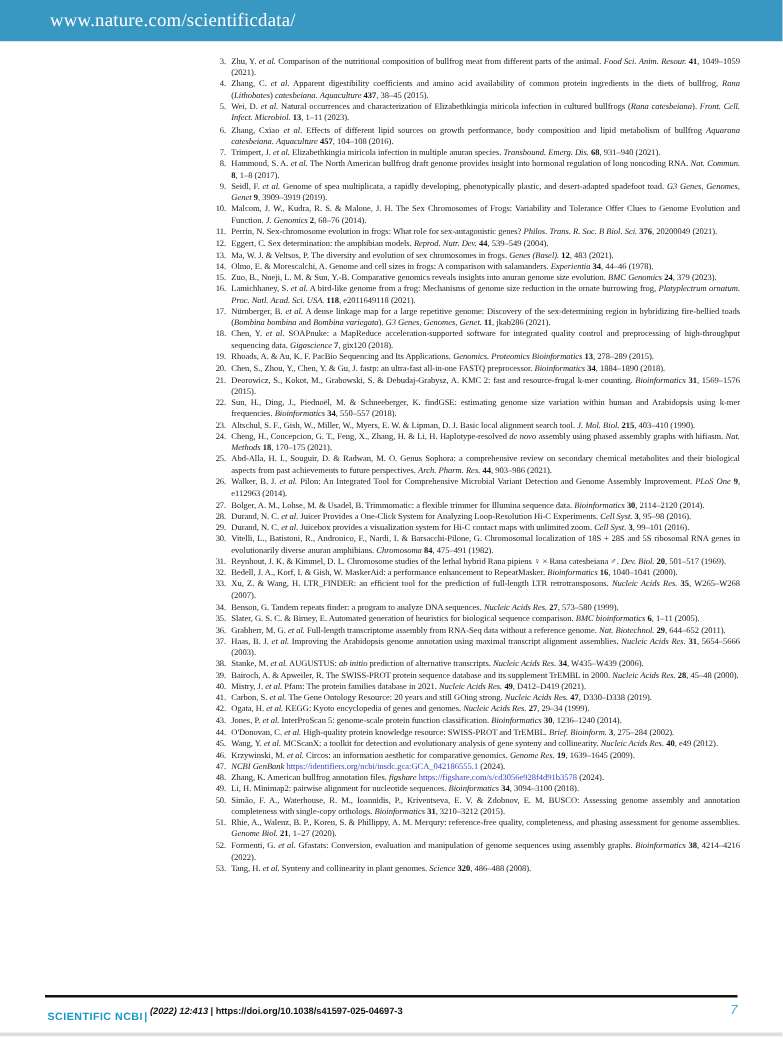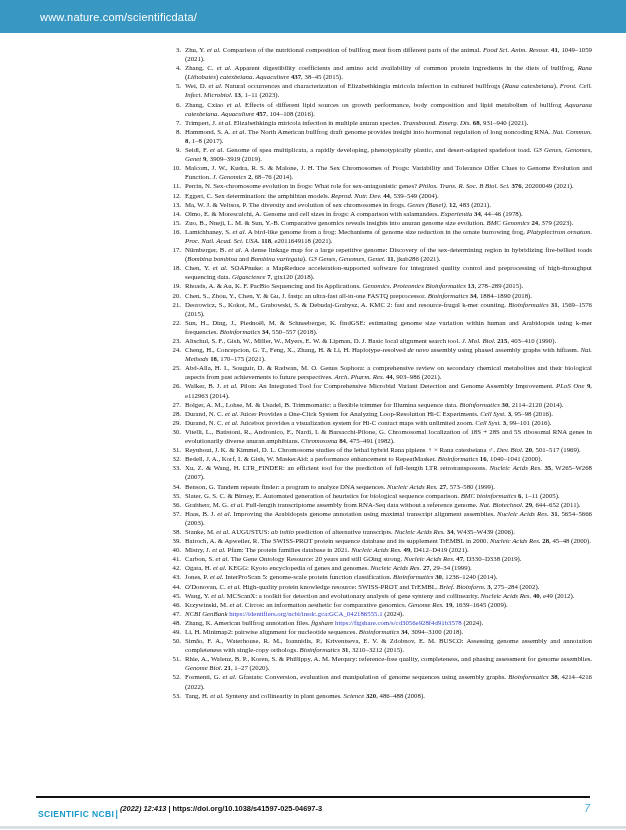--- a/index.html
+++ b/index.html
@@ -5,21 +5,21 @@
   html,body{margin:0;padding:0;}
   body{
     width:626px;height:830px;background:#ffffff;position:relative;overflow:hidden;
     font-family:"Liberation Serif",serif;color:#1a1a1a;
   }
   .topbar{
     position:absolute;top:0;left:0;width:626px;height:33px;background:#3898c2;
   }
   .topbar-url{
     position:absolute;left:40px;top:50%;transform:translateY(-50%);
-    color:#ffffff;font-family:Liberation Sans, sans-serif;font-size:11px;letter-spacing:.2px;
+    color:#ffffff;font-family:Liberation Serif, serif;font-size:15px;letter-spacing:.2px;
   }
   .refs{
     position:absolute;top:45px;left:168px;width:424px;height:740px;overflow:hidden;
     font-size:6.8px;line-height:9.1px;color:#161616;
   }
   .ref{display:flex;}
   .ref-num{width:17px;min-width:17px;text-align:right;padding-right:4px;box-sizing:border-box;}
   .ref-text{flex:1;text-align:justify;}
   .ref-text i{font-style:italic;}
   .ref-text b{font-weight:bold;}

